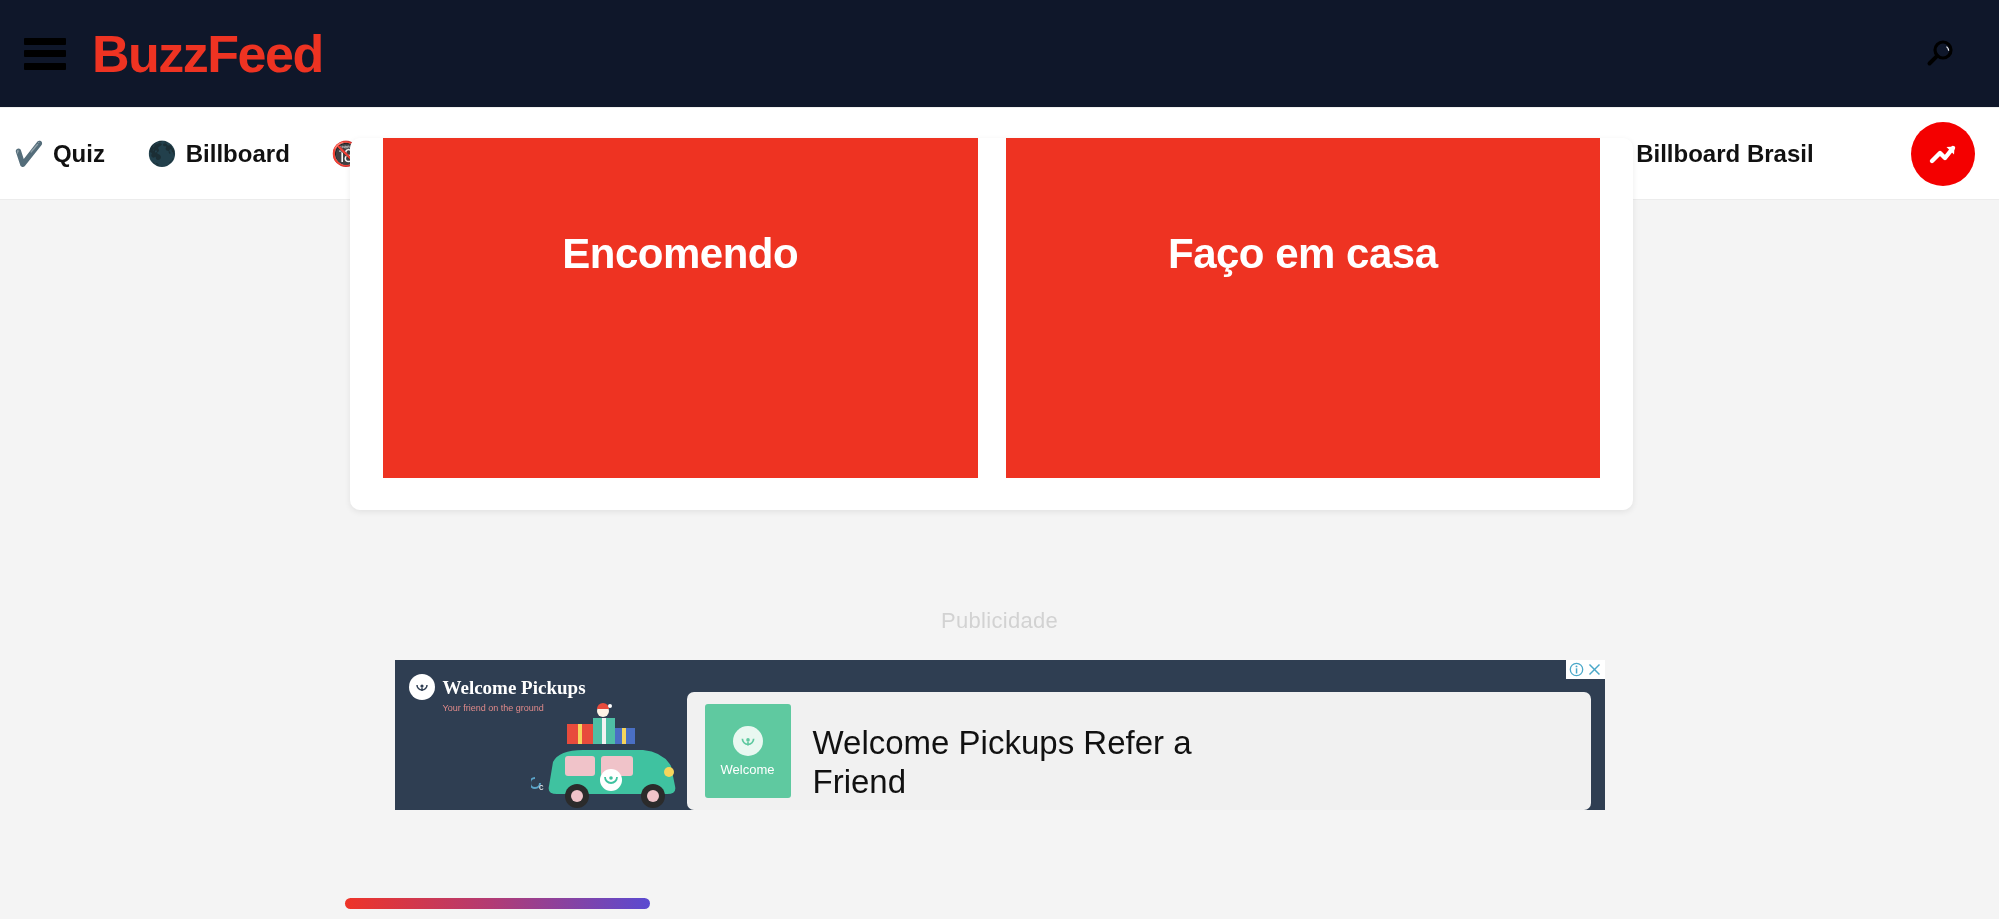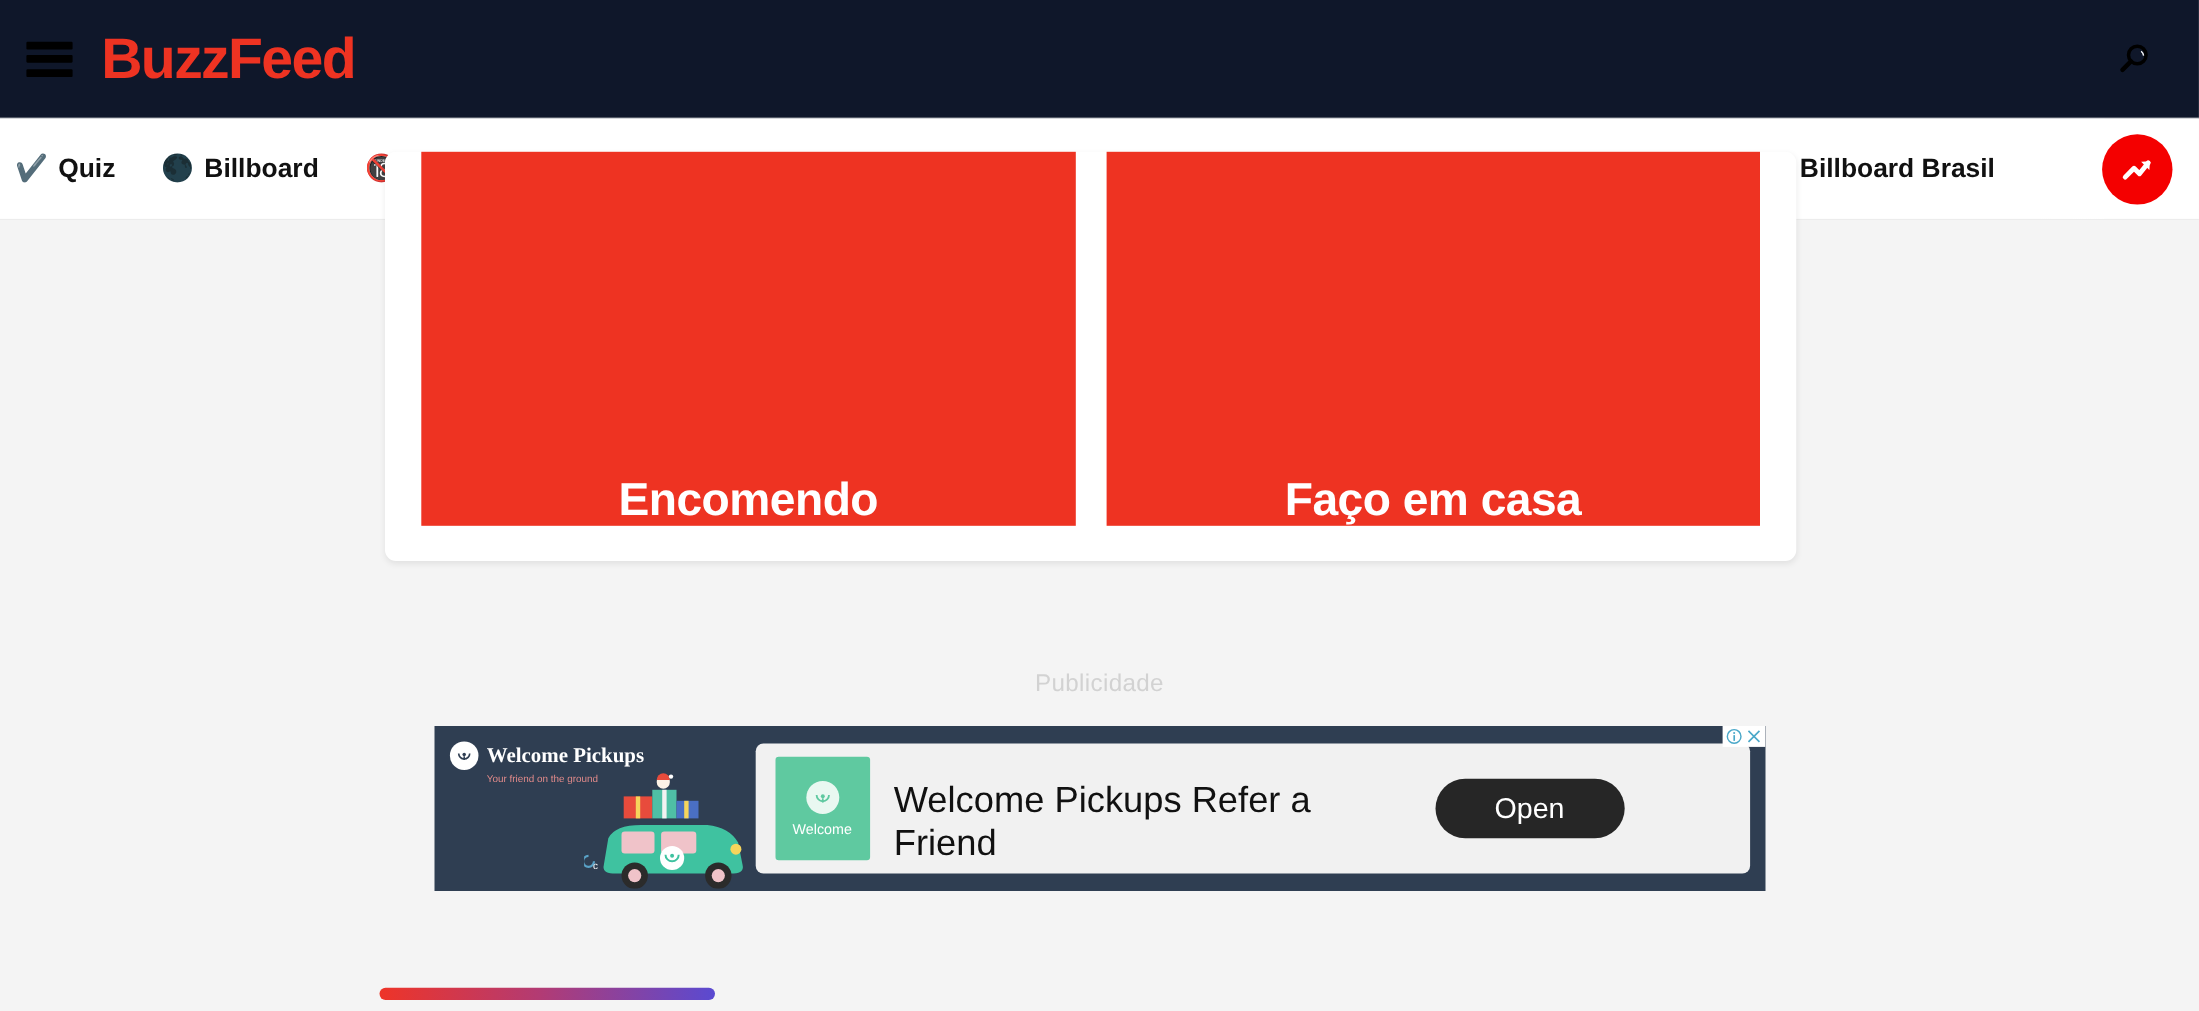--- a/index.html
+++ b/index.html
@@ -154,21 +154,21 @@
     display: flex;
     gap: 28px;
     padding-top: 0;
   }
 
   .answer-tile {
     flex: 1 1 0;
     height: 340px;
     background: #ee3322;
     display: flex;
-    align-items: flex-end;
+    align-items: flex-start;
     justify-content: center;
     padding-top: 92px;
     cursor: pointer;
     border: none;
     border-radius: 0;
   }
 
   .answer-tile .tile-text {
     color: #ffffff;
     font-size: 42px;
@@ -195,21 +195,21 @@
     margin-bottom: 26px;
     font-weight: 400;
   }
 
   .ad-banner {
     position: relative;
     width: 1210px;
     height: 150px;
     background: #2f3e52;
     display: flex;
-    align-items: center;
+    align-items: flex-end;
     overflow: hidden;
     cursor: pointer;
   }
 
   .ad-left {
     width: 292px;
     height: 100%;
     position: relative;
     flex: 0 0 auto;
     padding: 14px 0 0 14px;
@@ -502,21 +502,20 @@
               <path d="M3 6 a5 5 0 0 0 10 0" fill="none" stroke="#5fc9a0" stroke-width="1.5"></path>
               <circle cx="8" cy="7" r="1.6" fill="#5fc9a0"></circle>
               <line x1="8" y1="8.6" x2="8" y2="12" stroke="#5fc9a0" stroke-width="1.4"></line>
             </svg>
           </span>
           <span class="ad-thumb-label">Welcome</span>
         </div>
 
         <div class="ad-headline">Welcome Pickups Refer a Friend</div>
 
-        <button class="ad-cta">Open</button>
       </div>
 
       <div class="ad-badges">
         <span class="ad-info-icon">
           <svg width="15" height="15" viewBox="0 0 15 15">
             <circle cx="7.5" cy="7.5" r="6.2" fill="none" stroke="#4aa8c9" stroke-width="1.3"></circle>
             <circle cx="7.5" cy="4.4" r="0.95" fill="#4aa8c9"></circle>
             <rect x="6.8" y="6.3" width="1.5" height="5.2" fill="#4aa8c9"></rect>
           </svg>
         </span>

